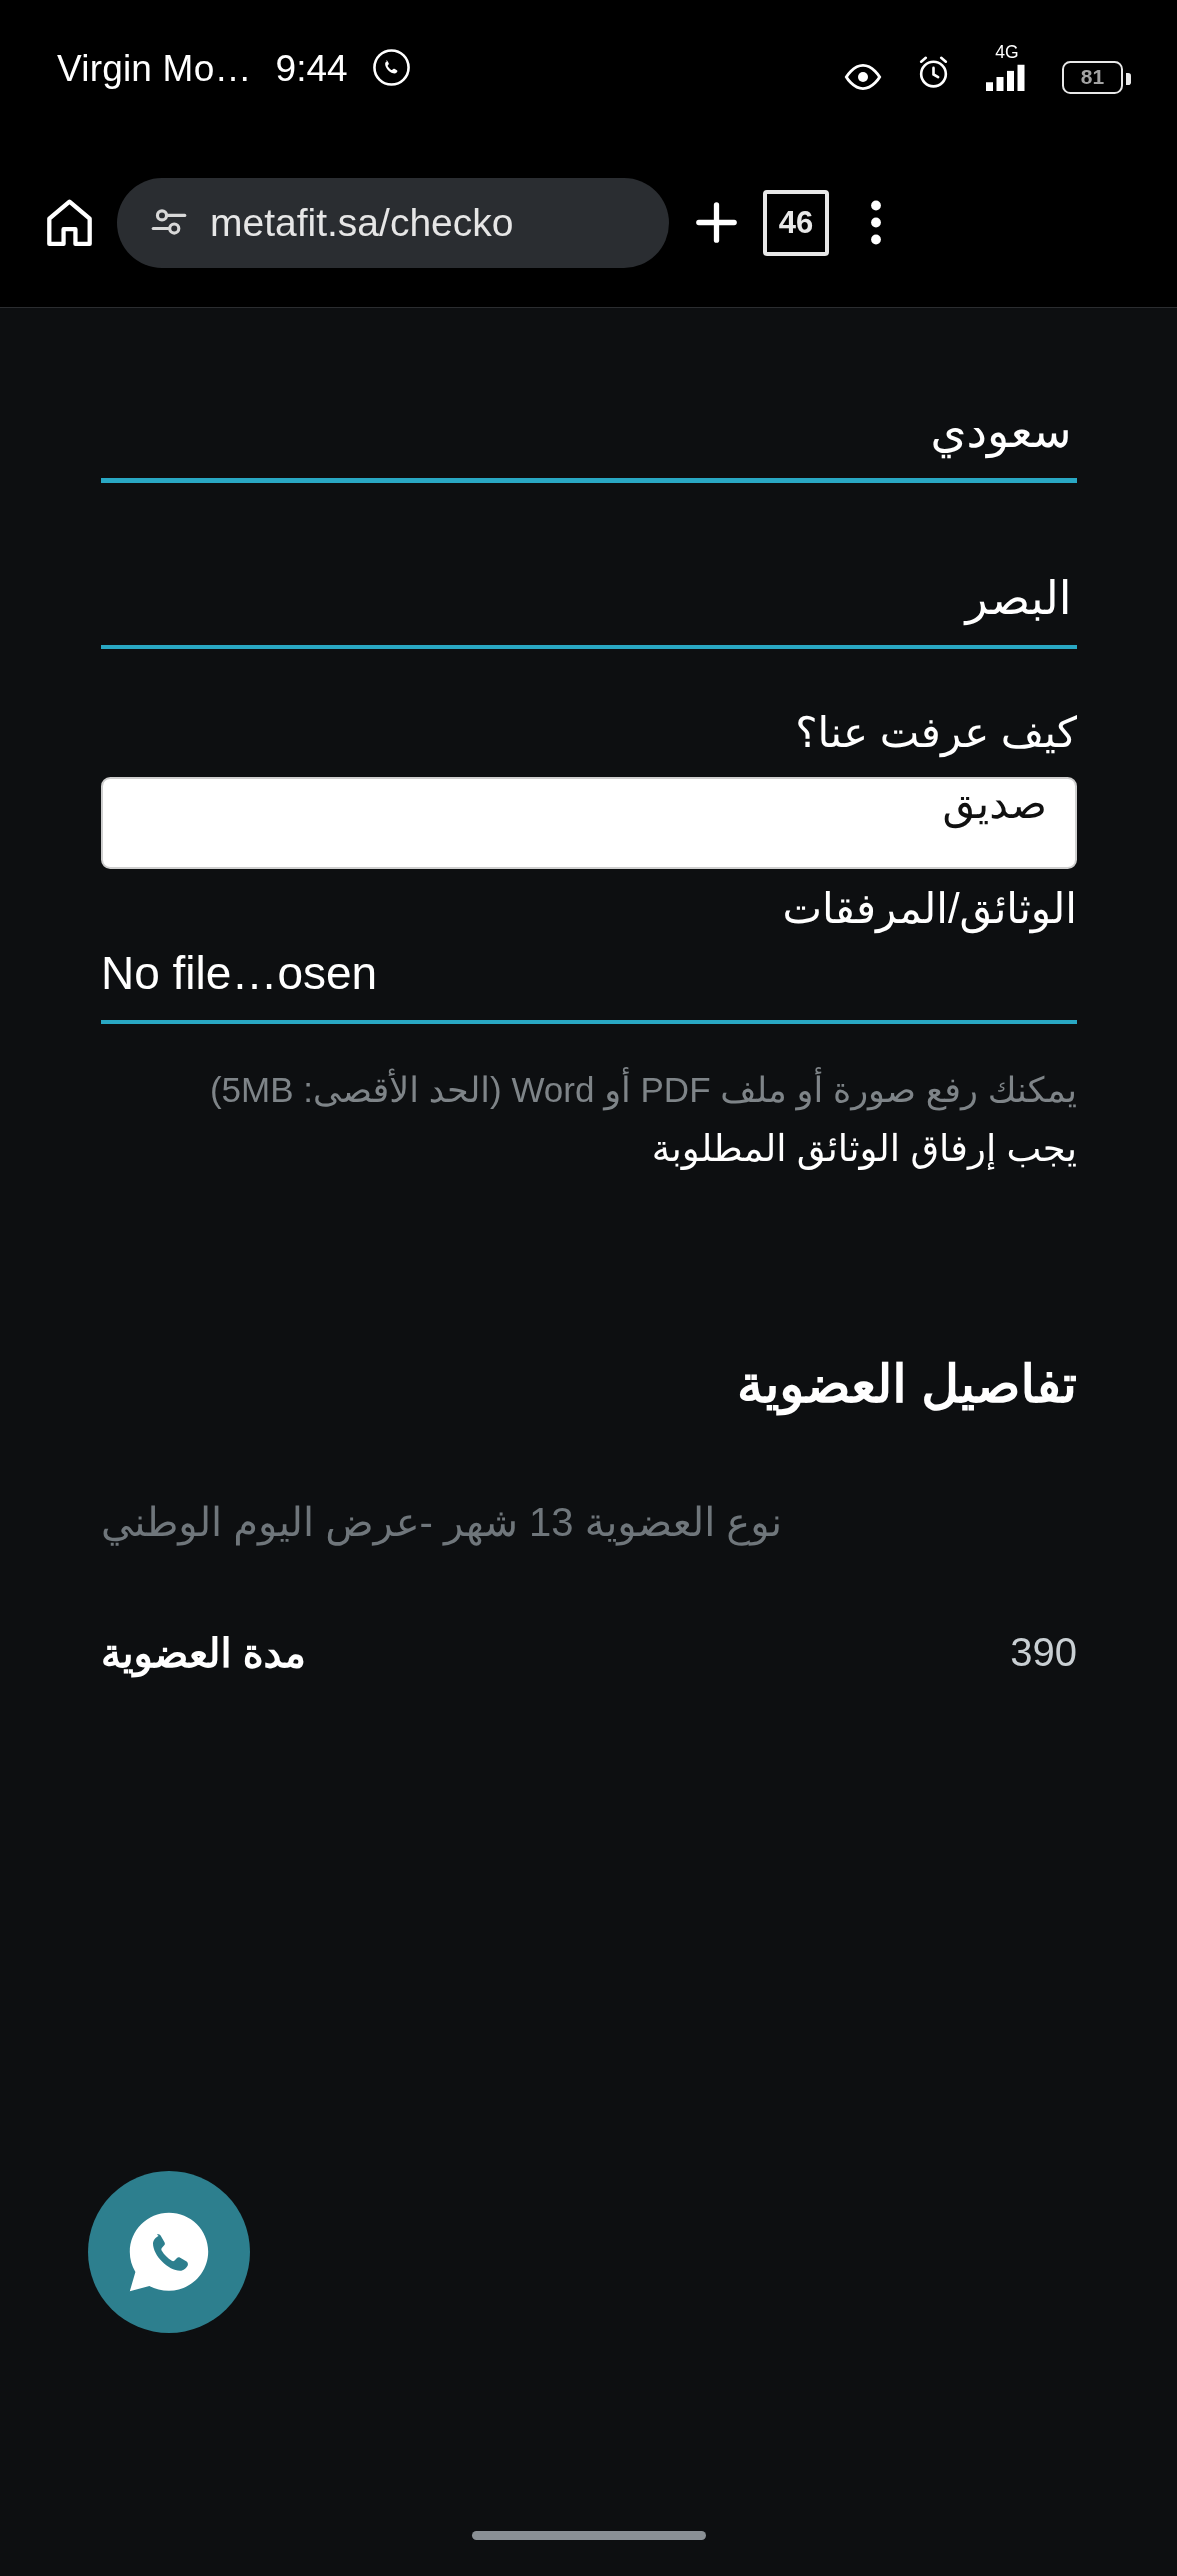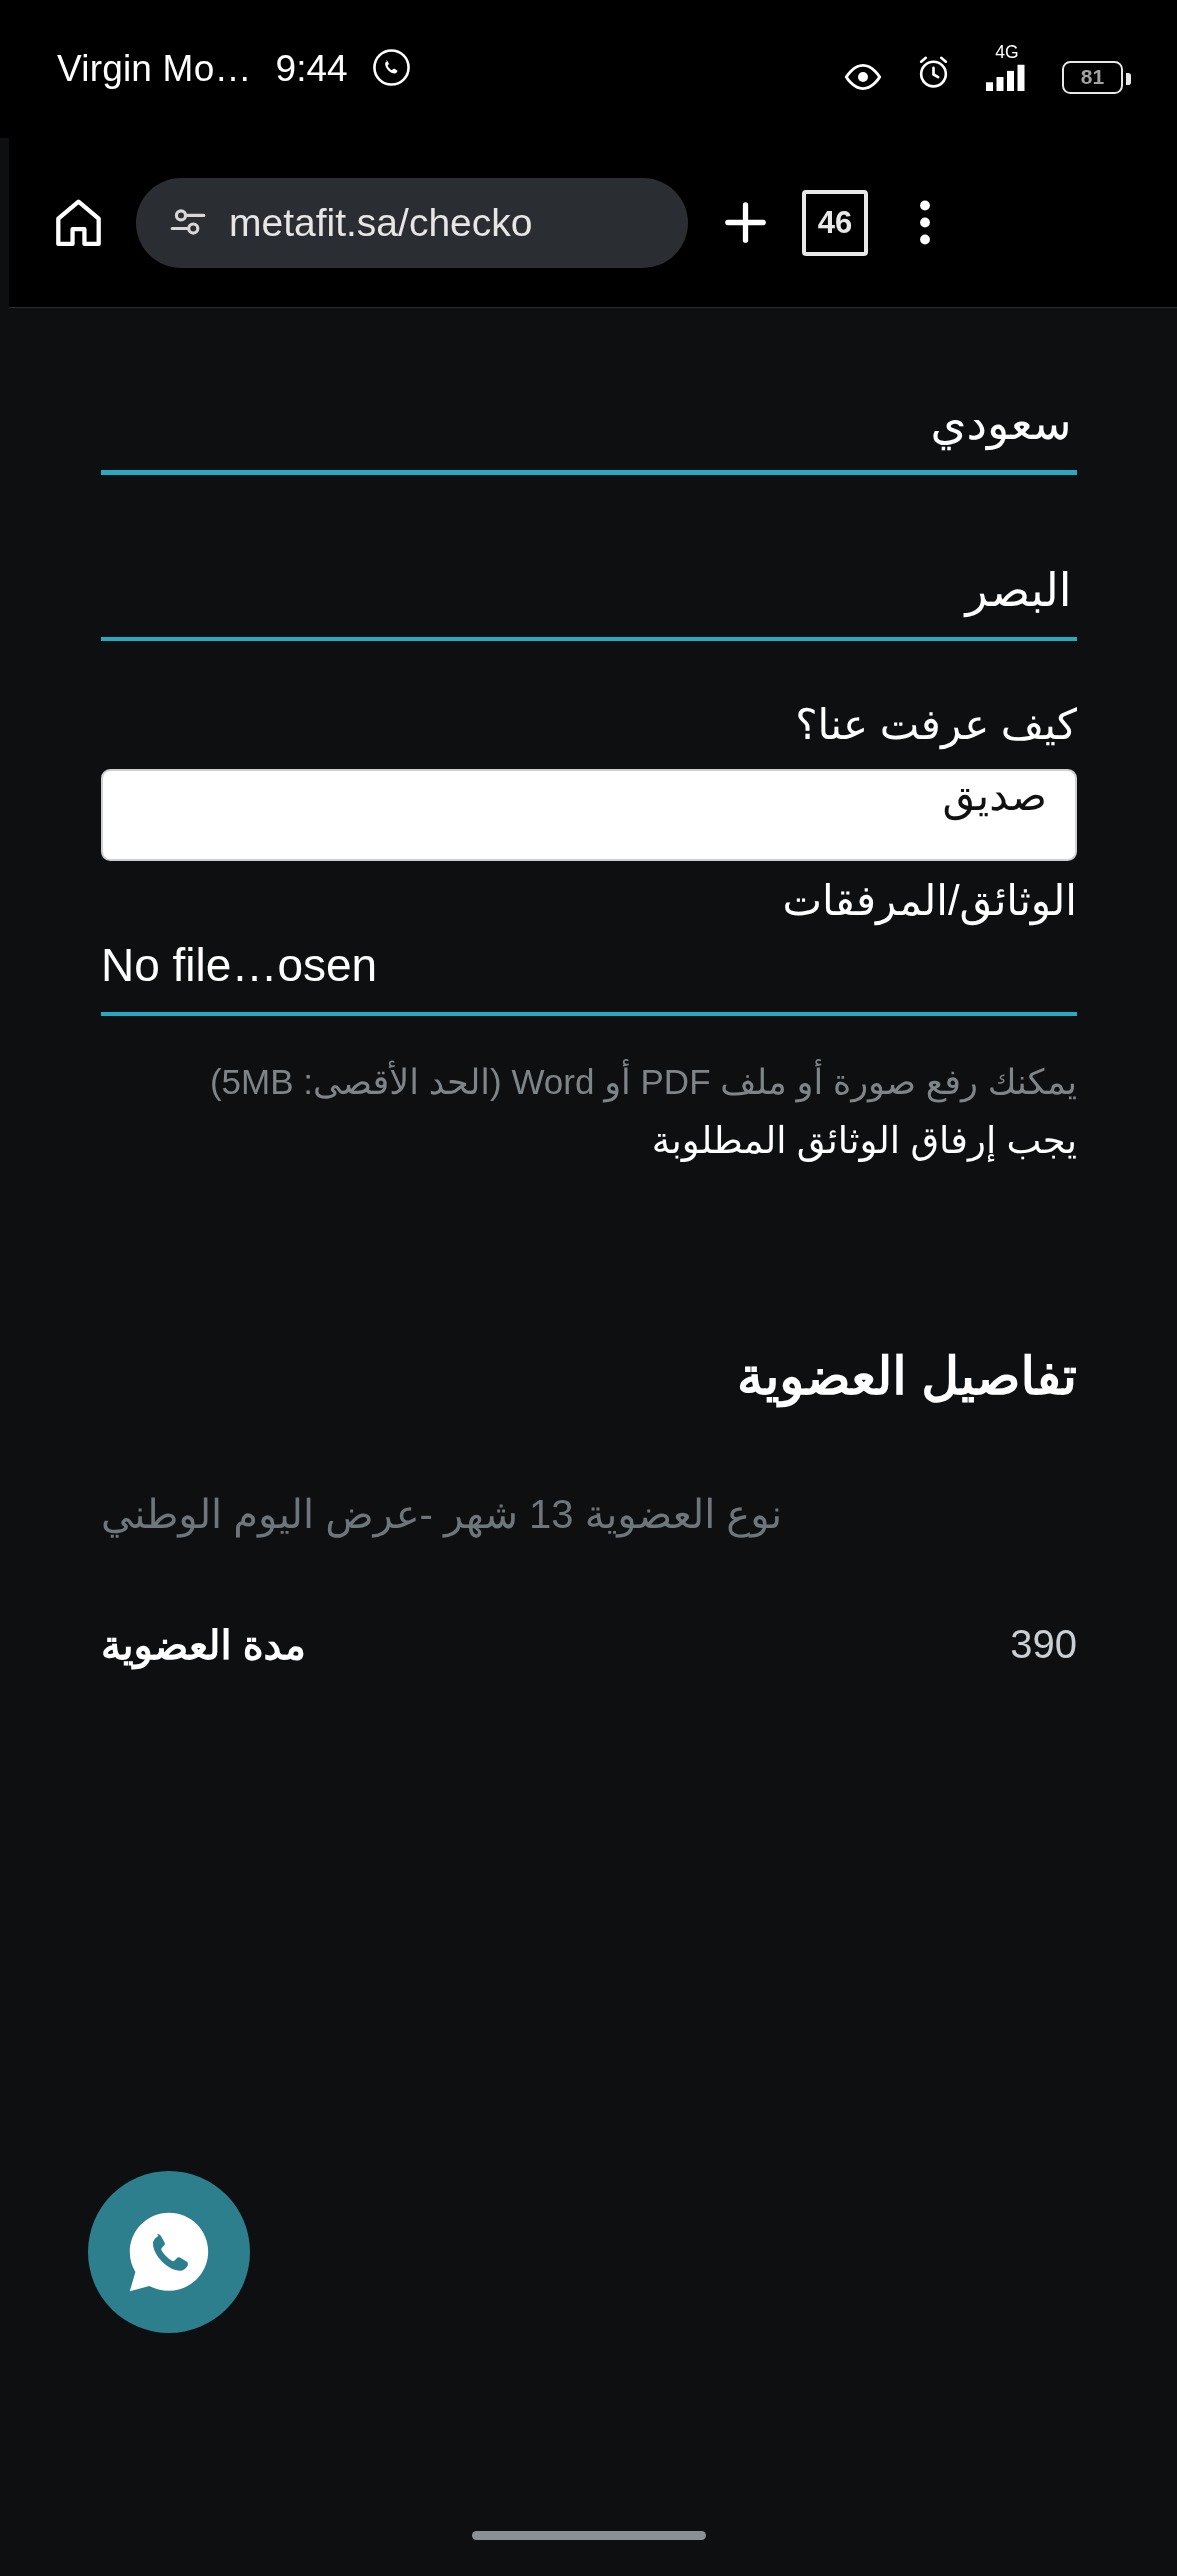--- a/index.html
+++ b/index.html
@@ -88,23 +88,22 @@
   }
 
   
   .chrome {
     height: 170px;
     background: #000;
     border-bottom: 1.8px solid #2b2d30;
     display: flex;
     align-items: center;
     padding: 0 44px 0 33px;
-    gap: 22px;
-    flex: 0 0 auto;
-    margin-left: 9px;
+    gap: 12px;
+    flex: 0 0 auto;
   }
   .home-btn {
     width: 72px; height: 72px;
     display: flex; align-items: center; justify-content: center;
     flex: 0 0 auto;
   }
   .omnibox {
     flex: 1 1 auto;
     height: 90px;
     background: #2a2d31;
@@ -136,21 +135,21 @@
     font-weight: 700;
     flex: 0 0 auto;
   }
 
   
   .content {
     flex: 1 1 auto;
     background: #0d0f11;
     position: relative;
     direction: rtl;
-    padding: 0 101px;
+    padding: 8px 101px;
     overflow: hidden;
   }
   .field {
     margin-top: 0;
   }
   .field-value {
     color: #ffffff;
     font-size: 46px;
     text-align: right;
     padding: 0 5.5px 20px 0;

